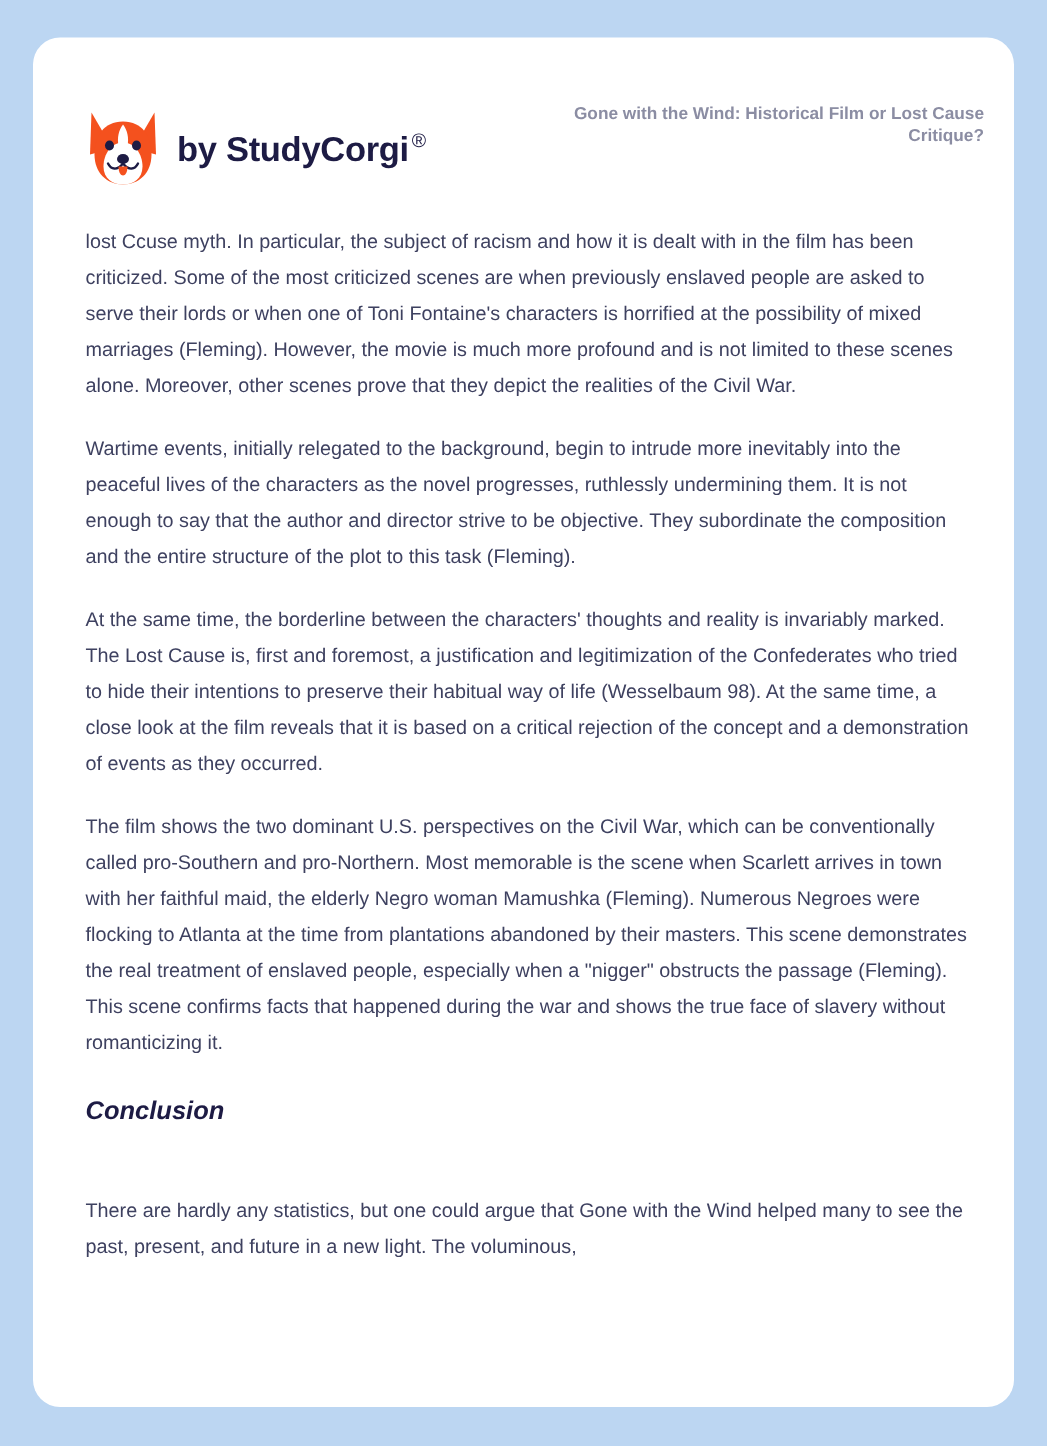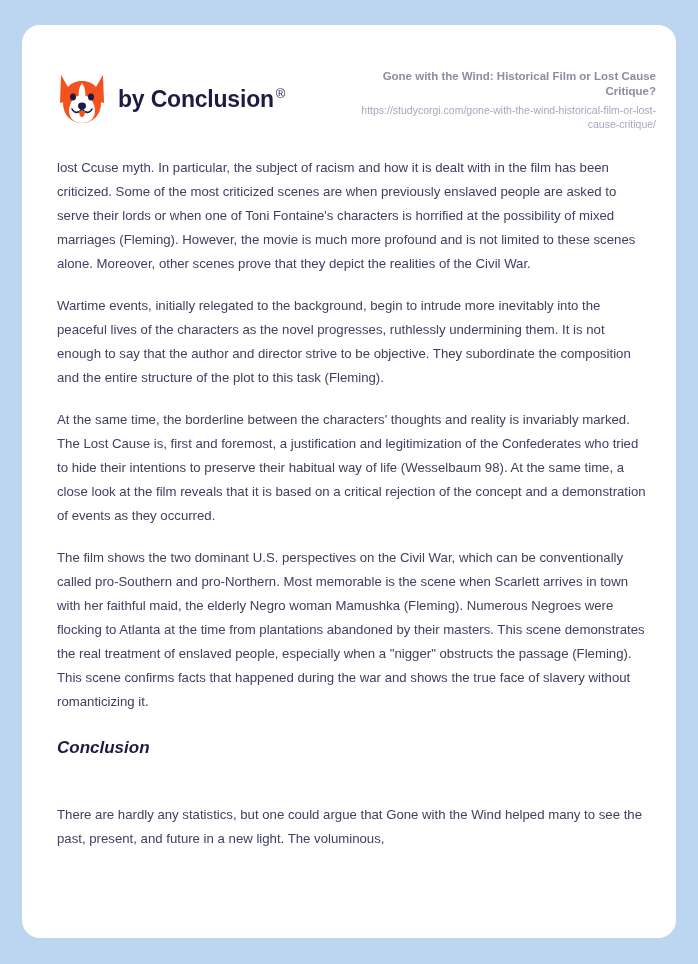--- a/index.html
+++ b/index.html
@@ -132,26 +132,25 @@
             <ellipse cx="34" cy="24" rx="3" ry="3.4" fill="#1d1b44"></ellipse>
 
             <ellipse cx="25" cy="33" rx="4" ry="3.4" fill="#1d1b44"></ellipse>
 
             <path d="M25 36 C21 41 17 40 15 36" stroke="#1d1b44" stroke-width="1.6" fill="none" stroke-linecap="round"></path>
             <path d="M25 36 C29 41 33 40 35 36" stroke="#1d1b44" stroke-width="1.6" fill="none" stroke-linecap="round"></path>
 
             <path d="M22 38 C22 46 28 46 28 38 Z" fill="#f4511e"></path>
           </svg>
         </span>
-        <span class="brand-text"><span>by Conclusion</span><span class="brand-reg">®</span></span>
+        <span class="brand-text"><span>by StudyCorgi</span><span class="brand-reg">®</span></span>
       </div>
 
       <div class="header-meta">
         <p class="header-title">Gone with the Wind: Historical Film or Lost Cause Critique?</p>
-        <p class="header-url">https://studycorgi.com/gone-with-the-wind-historical-film-or-lost-cause-critique/</p>
       </div>
 
     </div>
 
     <div class="doc-body">
       <p>lost Ccuse myth. In particular, the subject of racism and how it is dealt with in the film has been criticized. Some of the most criticized scenes are when previously enslaved people are asked to serve their lords or when one of Toni Fontaine's characters is horrified at the possibility of mixed marriages (Fleming). However, the movie is much more profound and is not limited to these scenes alone. Moreover, other scenes prove that they depict the realities of the Civil War.</p>
       <p>Wartime events, initially relegated to the background, begin to intrude more inevitably into the peaceful lives of the characters as the novel progresses, ruthlessly undermining them. It is not enough to say that the author and director strive to be objective. They subordinate the composition and the entire structure of the plot to this task (Fleming).</p>
       <p>At the same time, the borderline between the characters' thoughts and reality is invariably marked. The Lost Cause is, first and foremost, a justification and legitimization of the Confederates who tried to hide their intentions to preserve their habitual way of life (Wesselbaum 98). At the same time, a close look at the film reveals that it is based on a critical rejection of the concept and a demonstration of events as they occurred.</p>
       <p>The film shows the two dominant U.S. perspectives on the Civil War, which can be conventionally called pro-Southern and pro-Northern. Most memorable is the scene when Scarlett arrives in town with her faithful maid, the elderly Negro woman Mamushka (Fleming). Numerous Negroes were flocking to Atlanta at the time from plantations abandoned by their masters. This scene demonstrates the real treatment of enslaved people, especially when a "nigger" obstructs the passage (Fleming). This scene confirms facts that happened during the war and shows the true face of slavery without romanticizing it.</p>
       <h2 class="section-heading">Conclusion</h2>

